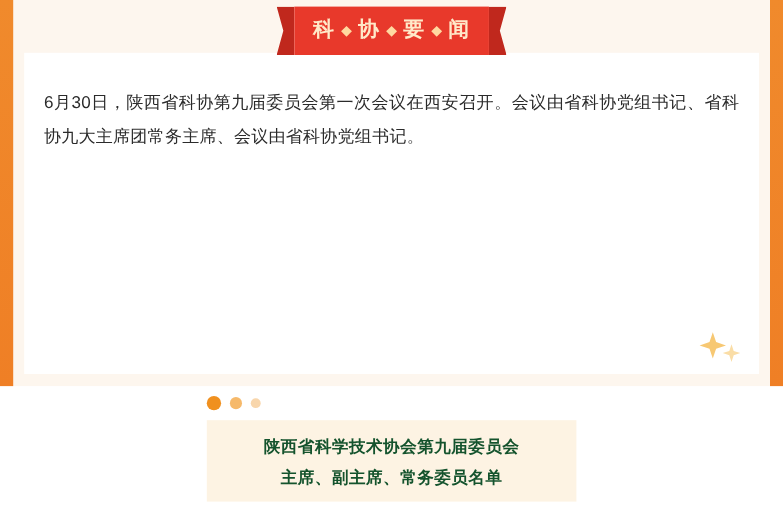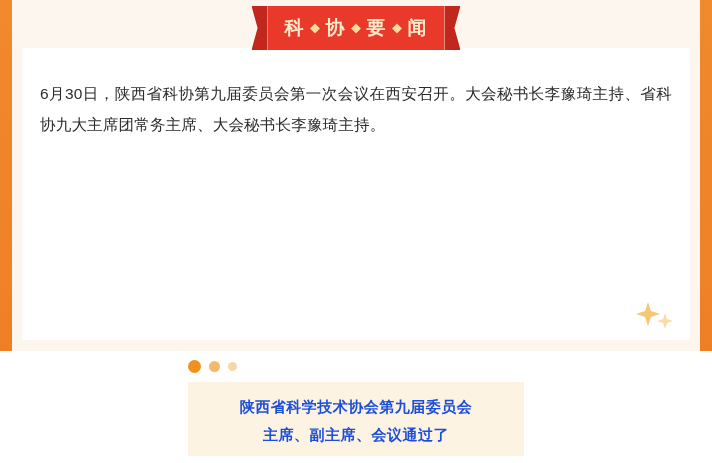--- a/index.html
+++ b/index.html
@@ -150,21 +150,21 @@
     height: 74px;
     background: #fdf3e3;
     display: flex;
     flex-direction: column;
     align-items: center;
     justify-content: center;
     box-sizing: border-box;
     padding-top: 4px;
   }
   .footer-line {
-    color: #1d4ed8;
+    color: #14532d;
     font-size: 15px;
     font-weight: bold;
     line-height: 28px;
     letter-spacing: 0.5px;
     white-space: nowrap;
   }
 </style>
 </head>
 <body>
 
@@ -184,33 +184,33 @@
       <span class="banner-char">协</span>
       <span class="banner-sep"></span>
       <span class="banner-char">要</span>
       <span class="banner-sep"></span>
       <span class="banner-char">闻</span>
     </div>
     <div class="banner-tail-right"></div>
   </div>
 
   <div class="body-text">
-    <p class="para">6月30日，陕西省科协第九届委员会第一次会议在西安召开。大会秘书长李豫琦主持、省科协九大主席团常务主席、大会秘书长李豫琦主持。</p>
+    <p class="para">6月30日，陕西省科协第九届委员会第一次会议在西安召开。会议由省科协党组书记、省科协九大主席团常务主席、会议由省科协党组书记。</p>
   </div>
 
   <svg class="sparkle" viewBox="0 0 40 30">
     <path d="M14 2 L17 11 L26 14 L17 17 L14 26 L11 17 L2 14 L11 11 Z" fill="#f7c873"></path>
     <path d="M31 13 L33 19 L39 21 L33 23 L31 29 L29 23 L23 21 L29 19 Z" fill="#fadda6"></path>
   </svg>
 
   <div class="footer">
     <div class="dots">
       <span class="dot dot-1"></span>
       <span class="dot dot-2"></span>
       <span class="dot dot-3"></span>
     </div>
     <div class="footer-box">
       <div class="footer-line">陕西省科学技术协会第九届委员会</div>
-      <div class="footer-line">主席、副主席、会议通过了</div>
+      <div class="footer-line">主席、副主席、常务委员名单</div>
     </div>
   </div>
 
 </div>
 
 </body></html>

